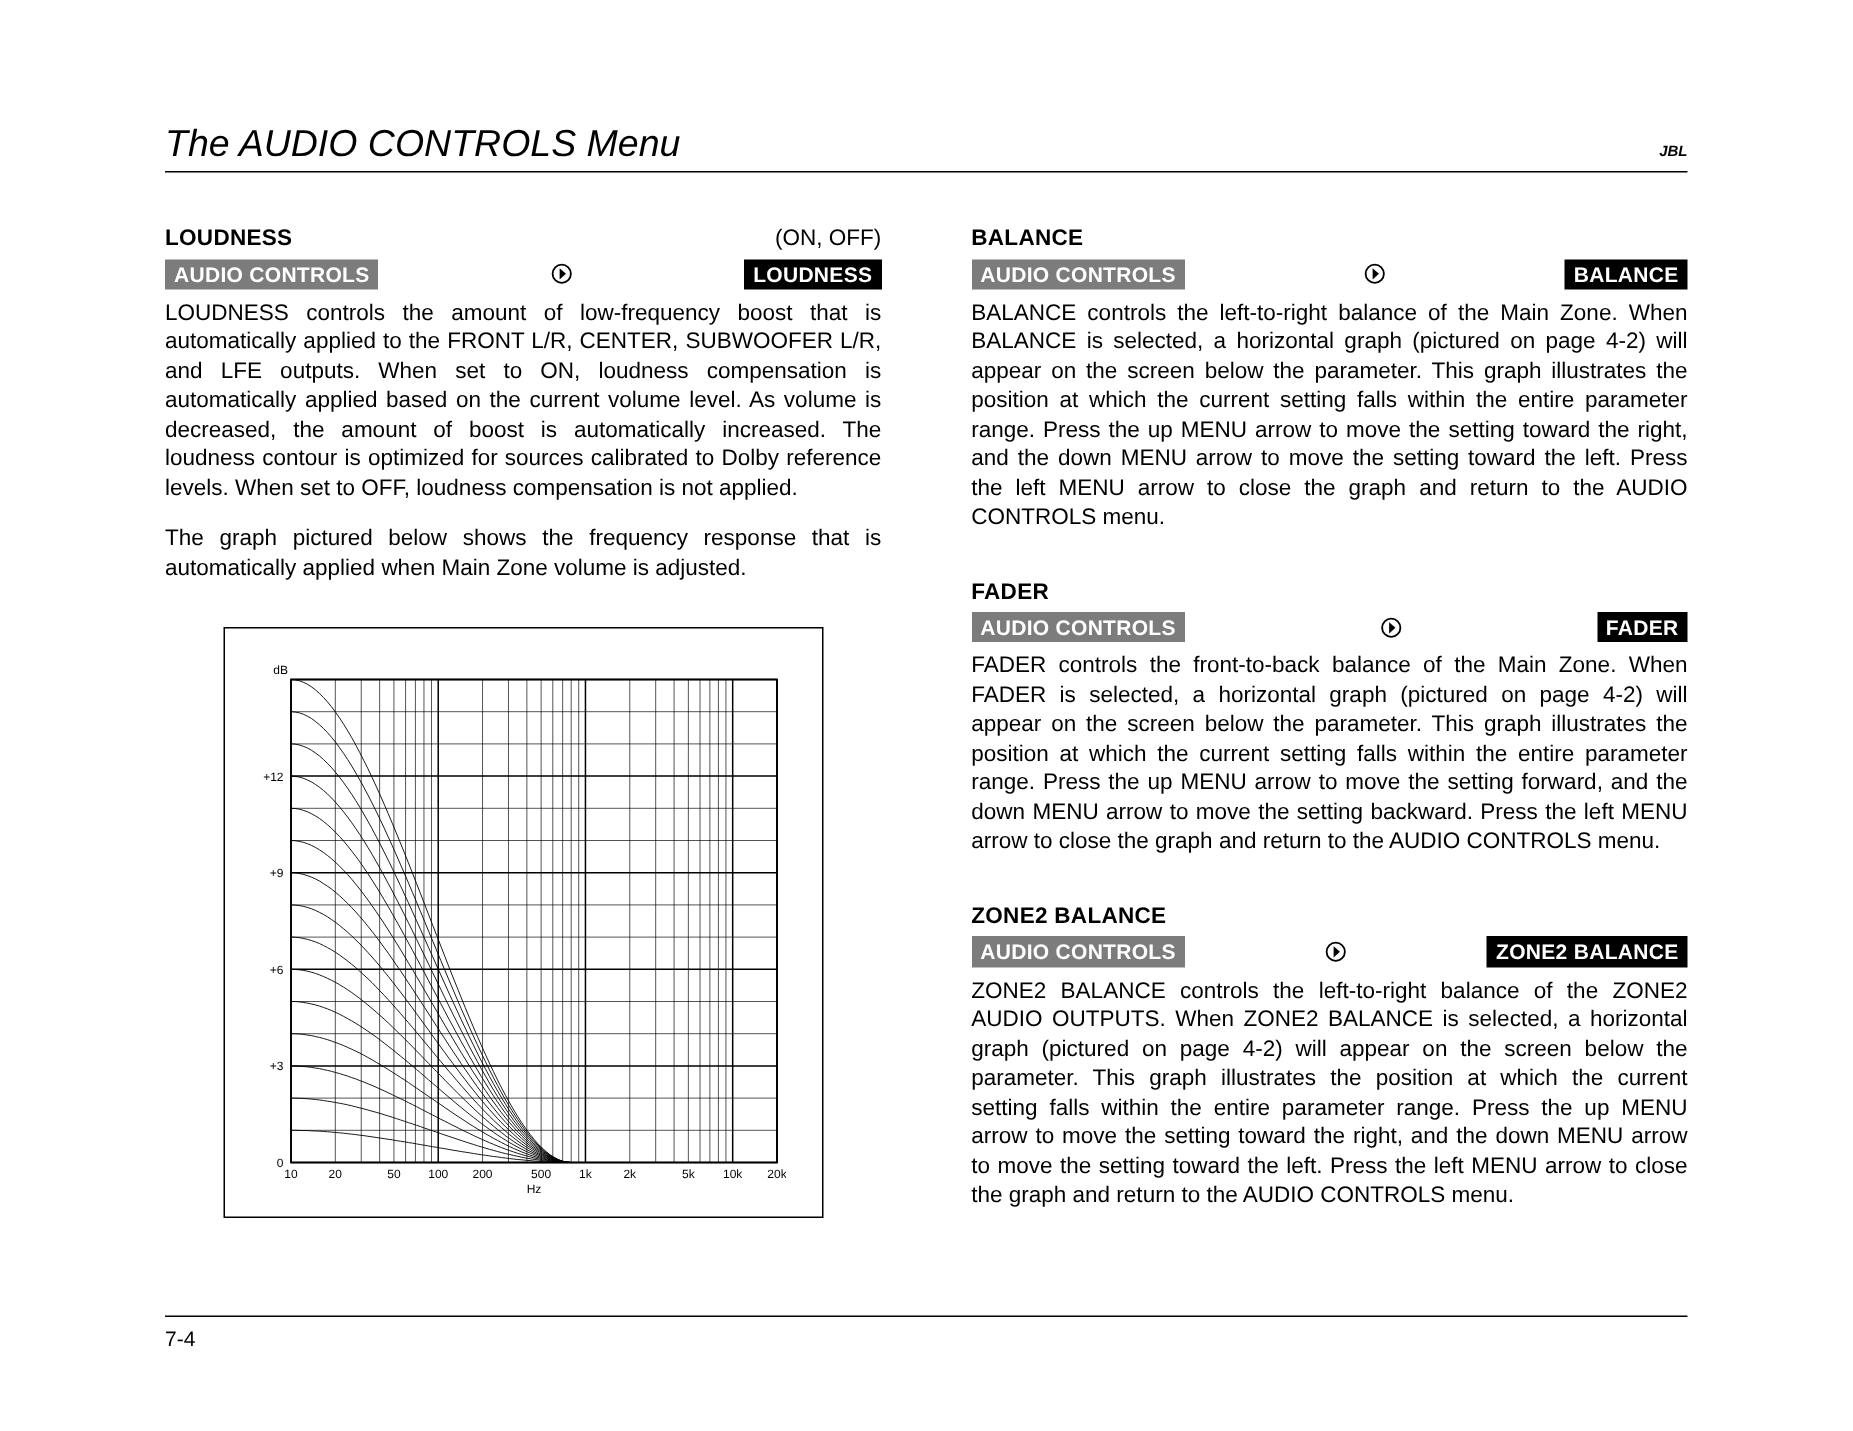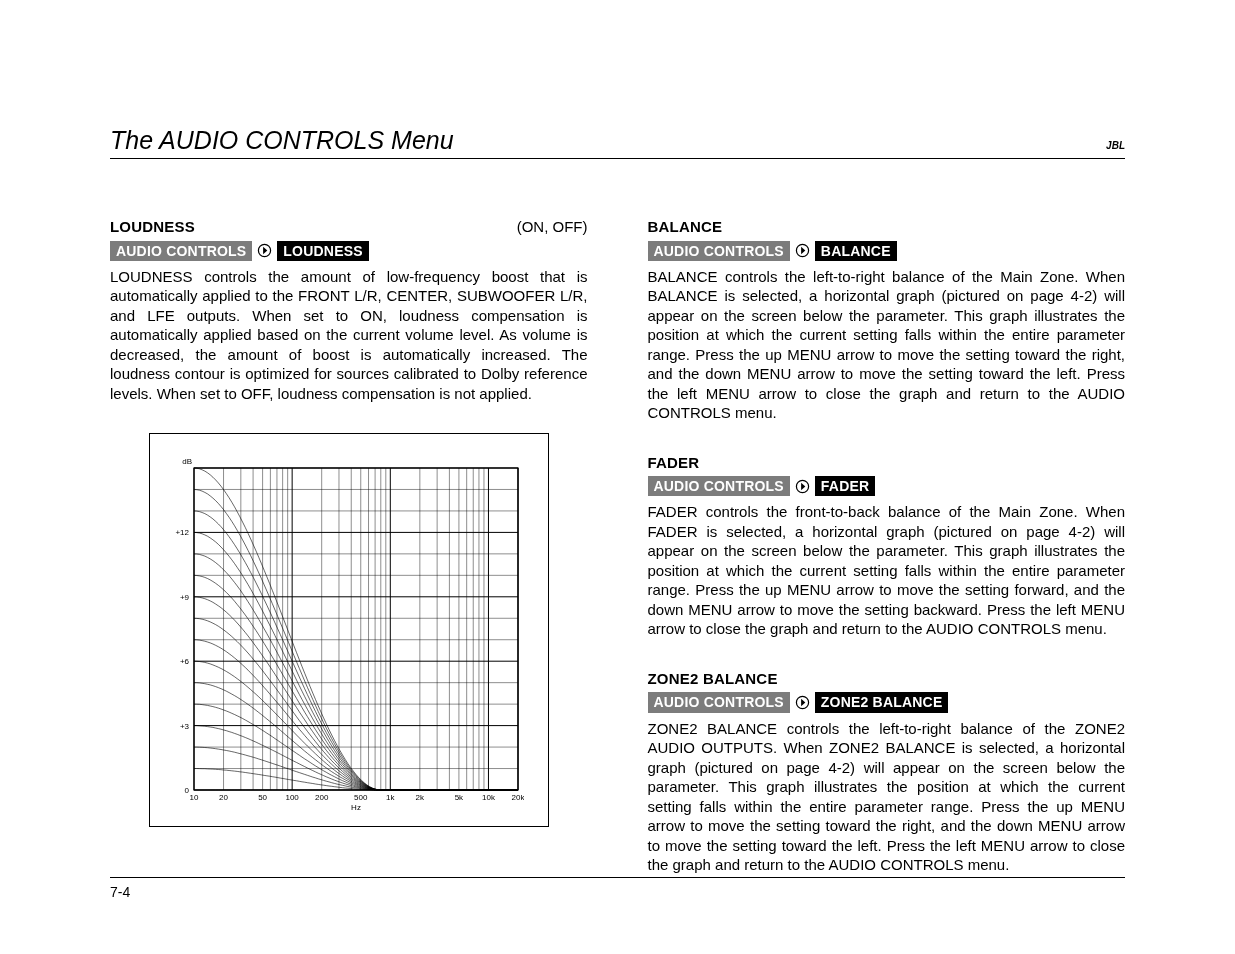--- a/index.html
+++ b/index.html
@@ -17,57 +17,56 @@
     justify-content: space-between;
     align-items: baseline;
     border-bottom: 1px solid #000;
     padding-bottom: 3px;
     margin-bottom: 28px;
   }
   .page-title {
     font-style: italic;
     font-size: 25px;
     font-weight: 400;
-    margin-top: 44px;
   }
   .brand {
     font-style: italic;
     font-size: 10px;
     font-weight: 600;
   }
   .columns {
     display: flex;
     gap: 60px;
   }
   .col {
     flex: 1;
     min-width: 0;
     font-size: 15px;
     line-height: 1.3;
-    margin-top: 24px;
   }
   .section-head-row {
     display: flex;
     justify-content: space-between;
     align-items: baseline;
     margin-top: 6px;
   }
   .section-head {
     font-weight: 700;
     font-size: 15px;
     letter-spacing: 0.2px;
   }
   .section-options {
     font-size: 15px;
   }
   .breadcrumb {
     margin-top: 4px;
     display: flex;
     align-items: center;
     gap: 5px;
+    justify-content: space-between;
   }
   .crumb {
     display: inline-block;
     padding: 1px 6px;
     font-size: 14px;
     font-weight: 700;
     color: #fff;
     letter-spacing: 0.2px;
   }
   .crumb-grey { background: #7c7c7c; }
@@ -129,20 +128,21 @@
       <span class="arrow-icon">
         <svg viewBox="0 0 16 16" width="15" height="15">
             <circle cx="8" cy="8" r="6.5" fill="none" stroke="#000" stroke-width="1.3"></circle>
             <path d="M6.5 4 L11 8 L6.5 12 Z" fill="#000"></path>
           </svg>
       </span>
       <span class="crumb crumb-black">LOUDNESS</span>
     </div>
 
     <p class="body-text">LOUDNESS controls the amount of low-frequency boost that is automatically applied to the FRONT L/R, CENTER, SUBWOOFER L/R, and LFE outputs. When set to ON, loudness compensation is automatically applied based on the current volume level. As volume is decreased, the amount of boost is automatically increased. The loudness contour is optimized for sources calibrated to Dolby reference levels.  When set to OFF, loudness compensation is not applied.</p>
+    <p class="body-text">The graph pictured below shows the frequency response that is automatically applied when Main Zone volume is adjusted.</p>
 
     <div class="chart-wrap">
       <div class="chart-box">
         <svg id="loudness-svg" viewBox="0 0 360 360" width="360" height="360">
             <rect x="30" y="16" width="324" height="322" fill="none" stroke="#000" stroke-width="1.2"></rect>
             <line x1="30" y1="16" x2="30" y2="338" stroke="#000" stroke-width="1"></line>
             <line x1="59.54645026650587" y1="16" x2="59.54645026650587" y2="338" stroke="#000" stroke-width="0.45"></line>
             <line x1="76.83001570183441" y1="16" x2="76.83001570183441" y2="338" stroke="#000" stroke-width="0.45"></line>
             <line x1="89.09290053301174" y1="16" x2="89.09290053301174" y2="338" stroke="#000" stroke-width="0.45"></line>
             <line x1="98.60473297799216" y1="16" x2="98.60473297799216" y2="338" stroke="#000" stroke-width="0.45"></line>

